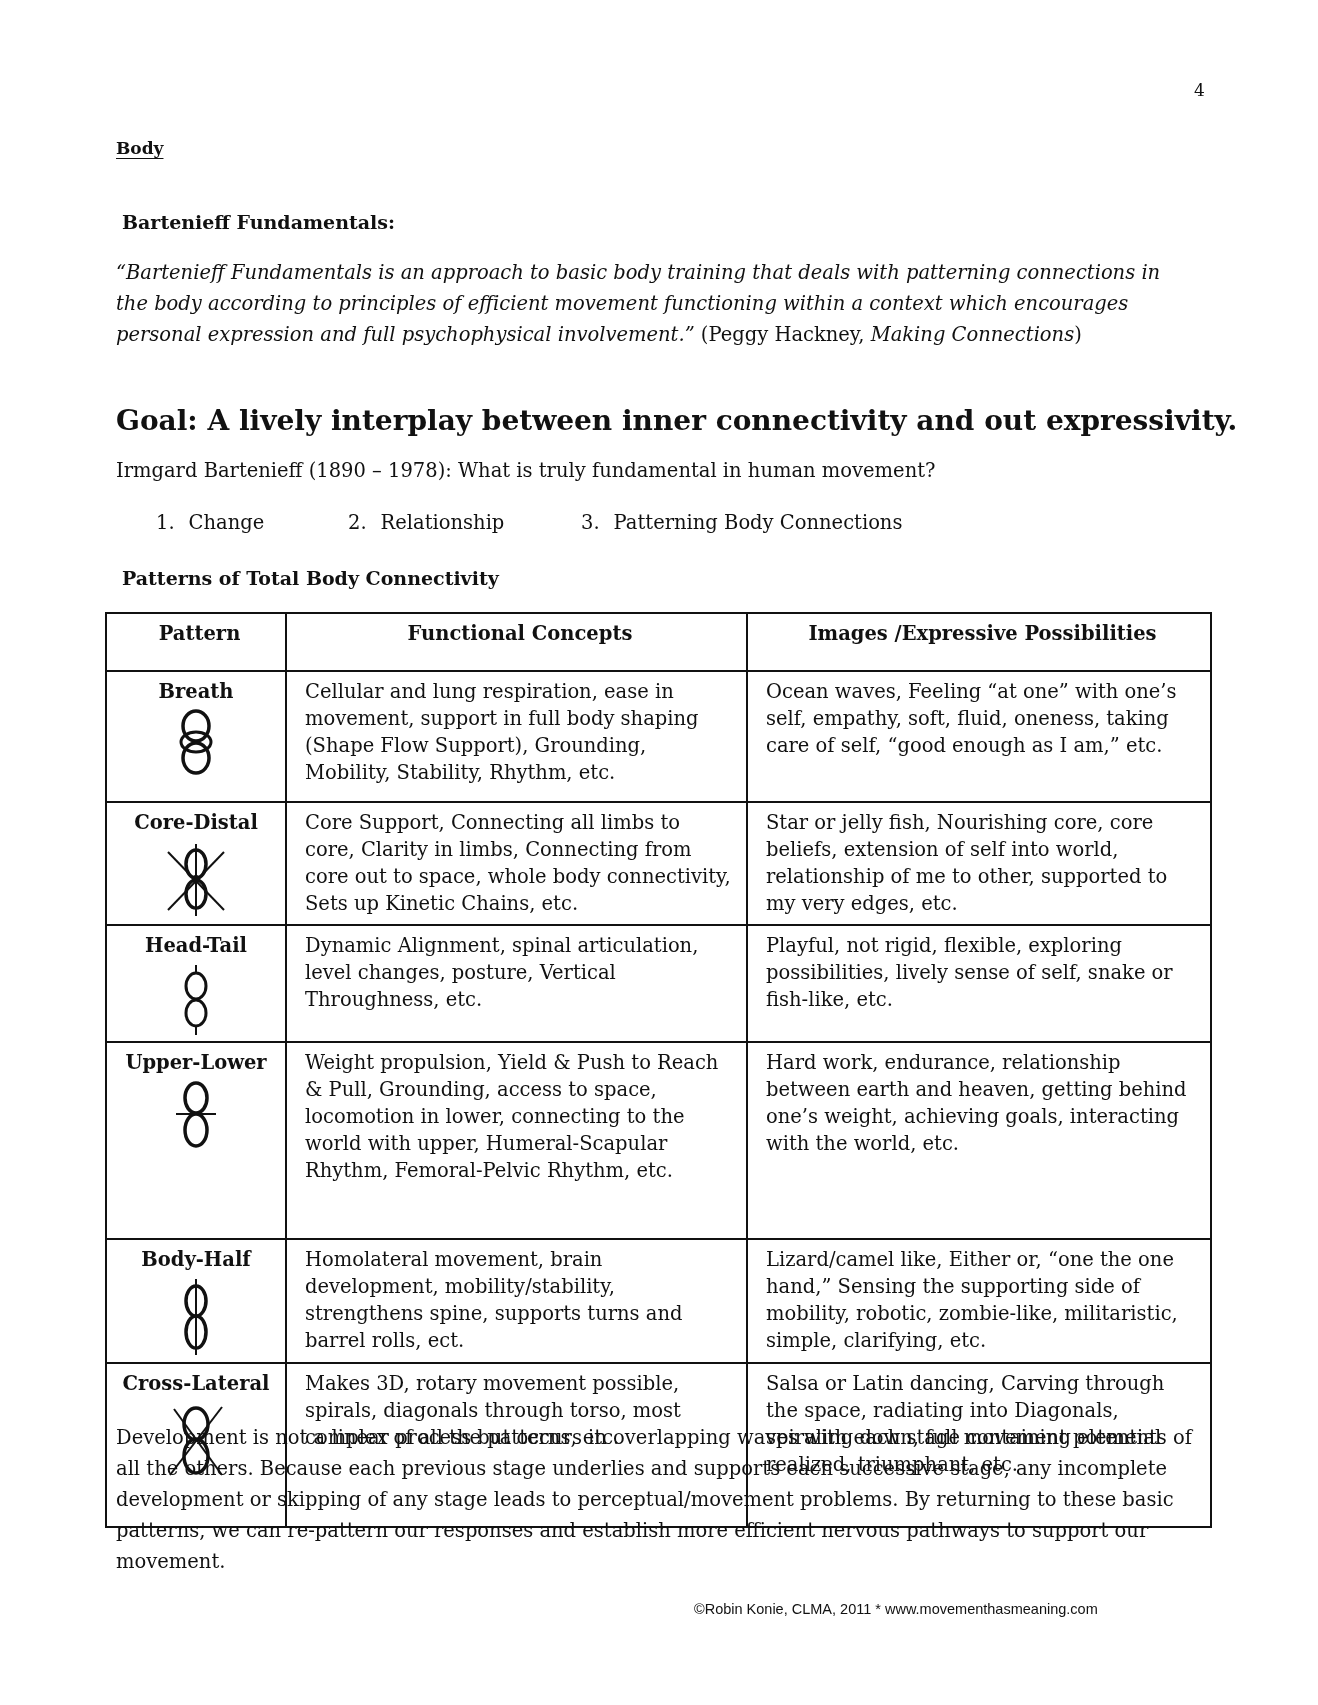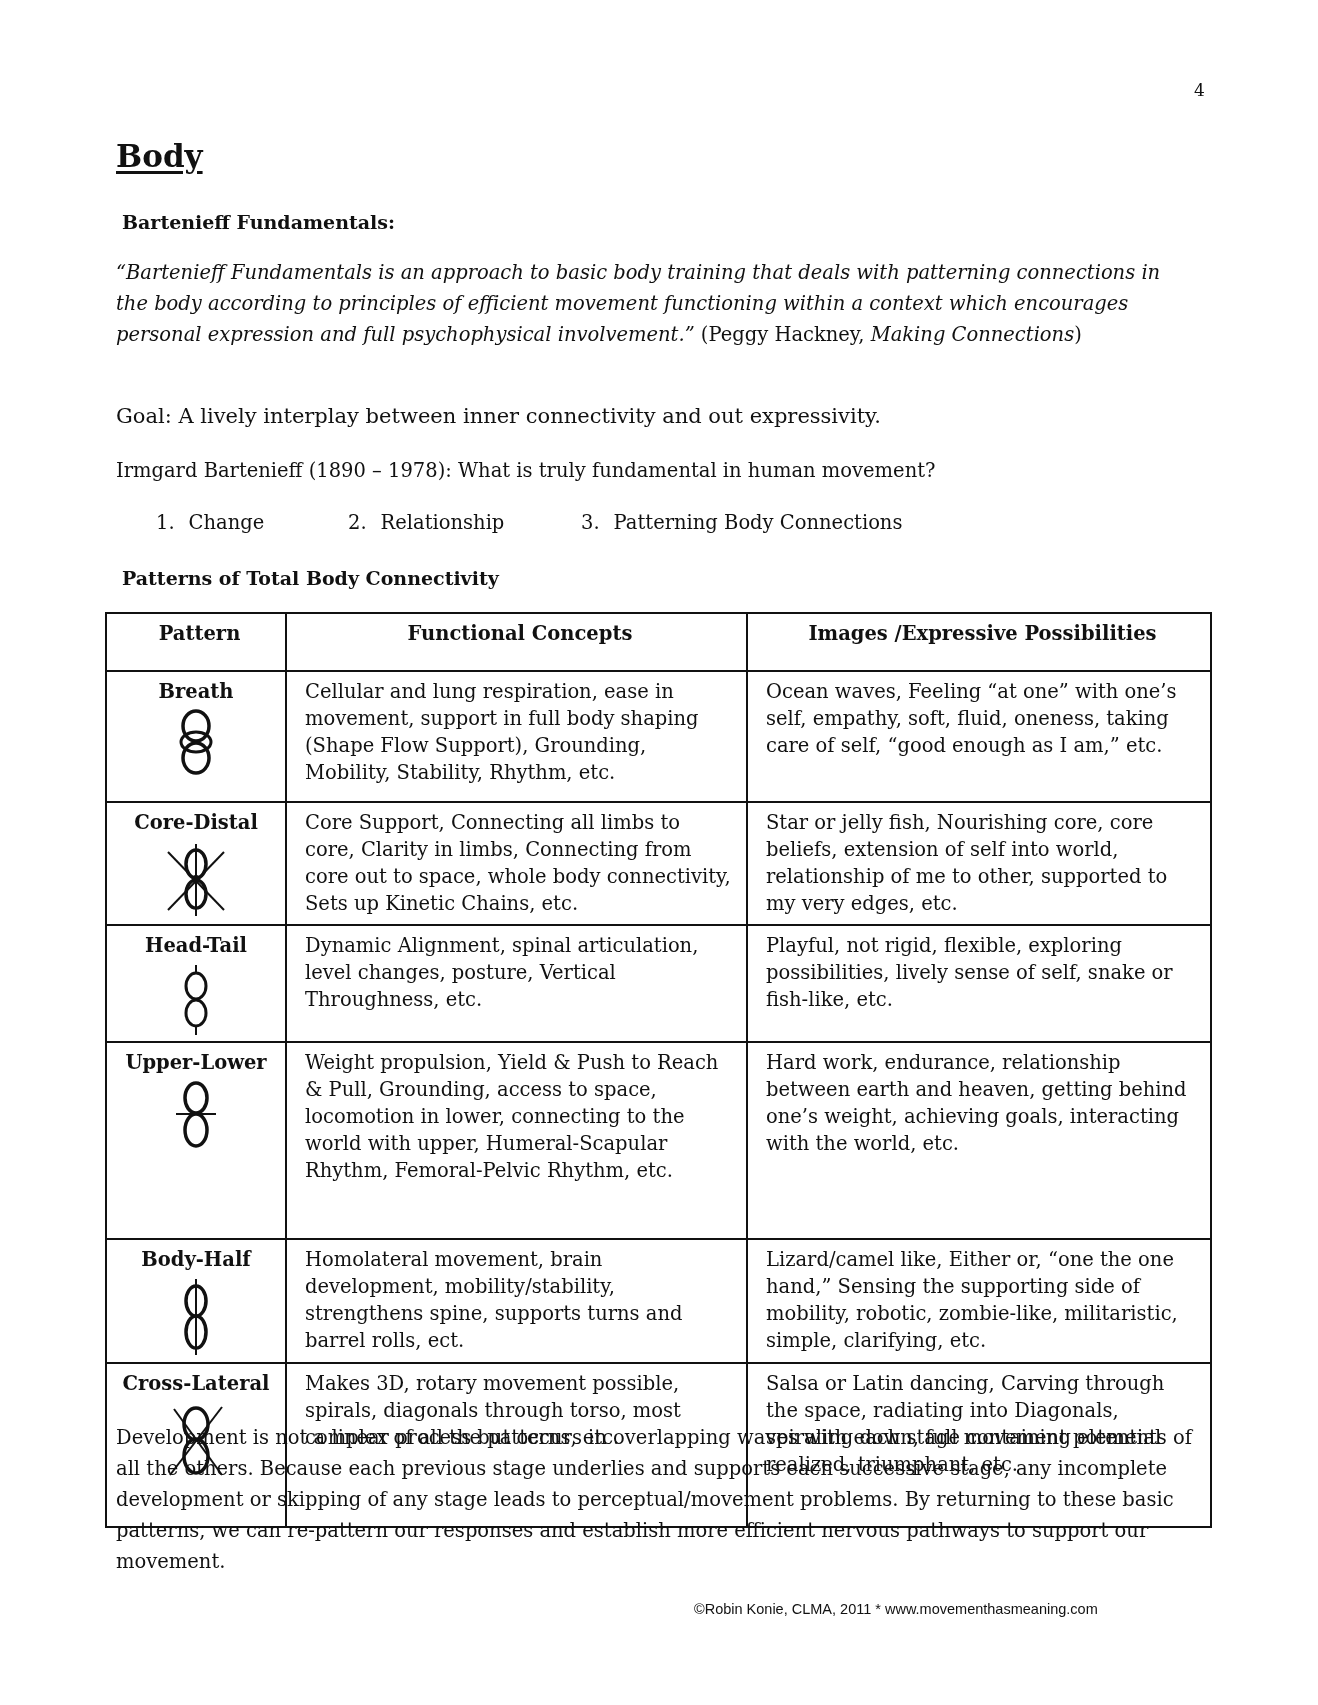--- a/index.html
+++ b/index.html
@@ -4,32 +4,32 @@
   <style>
     html, body { margin: 0; padding: 0; background: #ffffff; }
     body {
       width: 1318px; height: 1705px; position: relative; overflow: hidden;
       font-family: "DejaVu Serif", "Liberation Serif", serif; color: #111111;
     }
     .page-number {
       position: absolute; left: 1194px; top: 80px; font-size: 17px;
     }
     .title {
-      position: absolute; left: 116px; top: 138px; font-size: 31px; font-weight: bold;
+      position: absolute; left: 116px; top: 138px; font-size: 17px; font-weight: bold;
       text-decoration: underline; text-underline-offset: 4px; margin: 0;
     }
     .section-heading {
       position: absolute; left: 116px; font-size: 19px; font-weight: bold; margin: 6px;
     }
     .quote {
       position: absolute; left: 116px; top: 257px; width: 1080px; font-size: 19.5px;
       line-height: 31px; margin: 0;
     }
     .quote .italic { font-style: italic; }
-    .goal { position: absolute; left: 116px; top: 404px; font-size: 21px; font-weight: normal; margin: 0; }
+    .goal { position: absolute; left: 116px; top: 404px; font-size: 28px; font-weight: bold; margin: 0; }
     .question { position: absolute; left: 116px; top: 459px; font-size: 19.5px; margin: 0; }
     .fund-list {
       position: absolute; left: 156px; top: 511px; font-size: 19.5px; display: flex; margin: 0; padding: 0; list-style: none;
     }
     .fund-list li { display: flex; }
     .fund-list li .num { margin-right: 14px; }
     .fund-list li:nth-child(1) { width: 192px; }
     .fund-list li:nth-child(2) { width: 233px; }
     .table-heading { top: 561px; }
     table.patterns {

